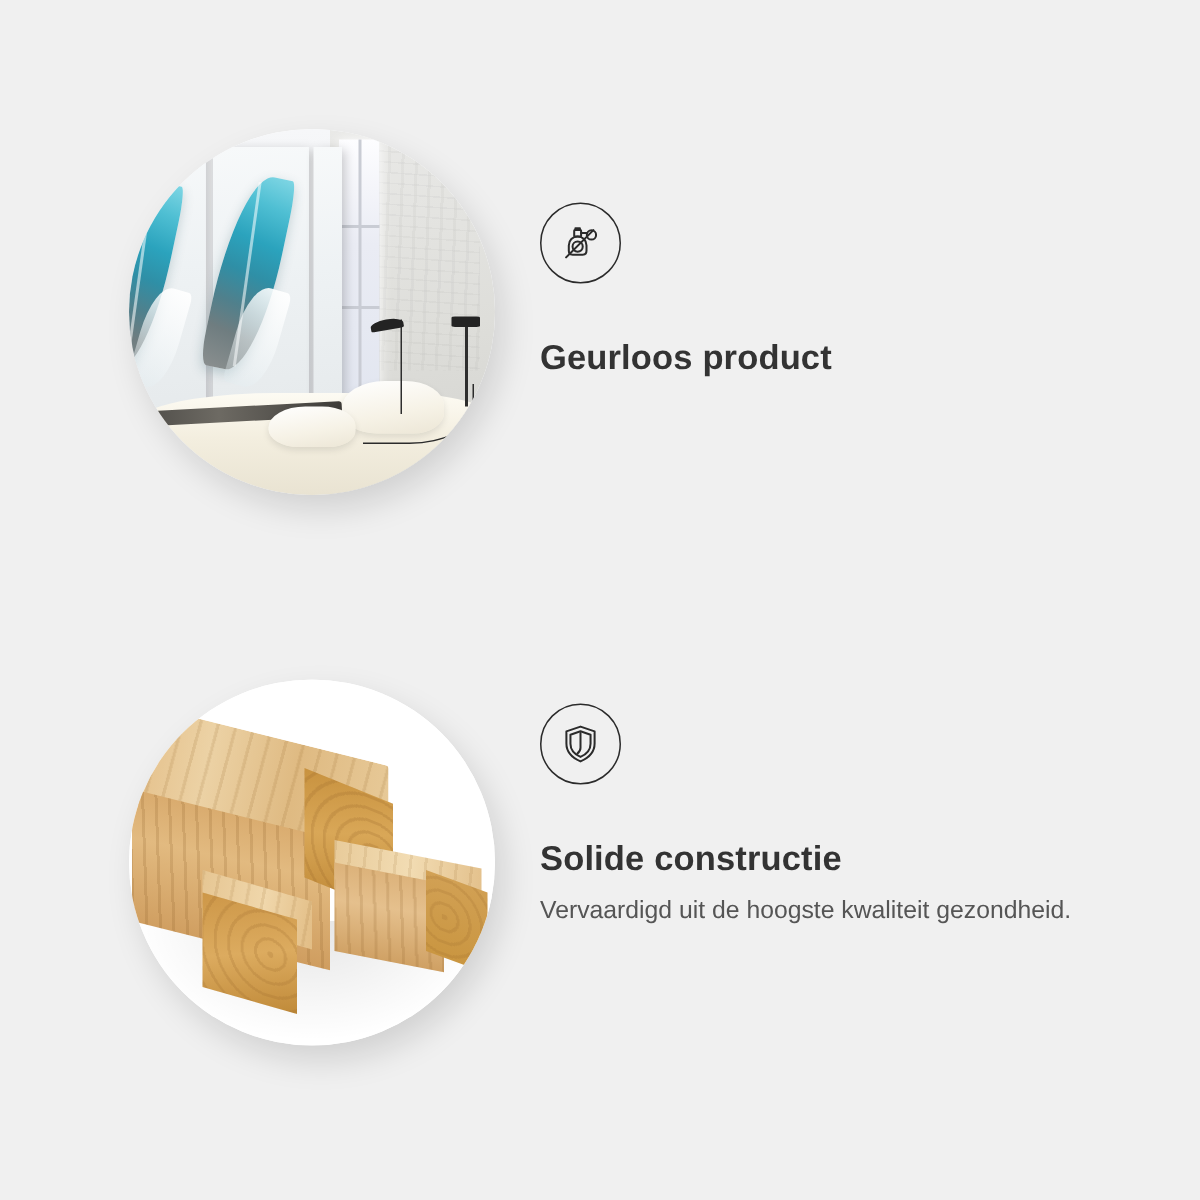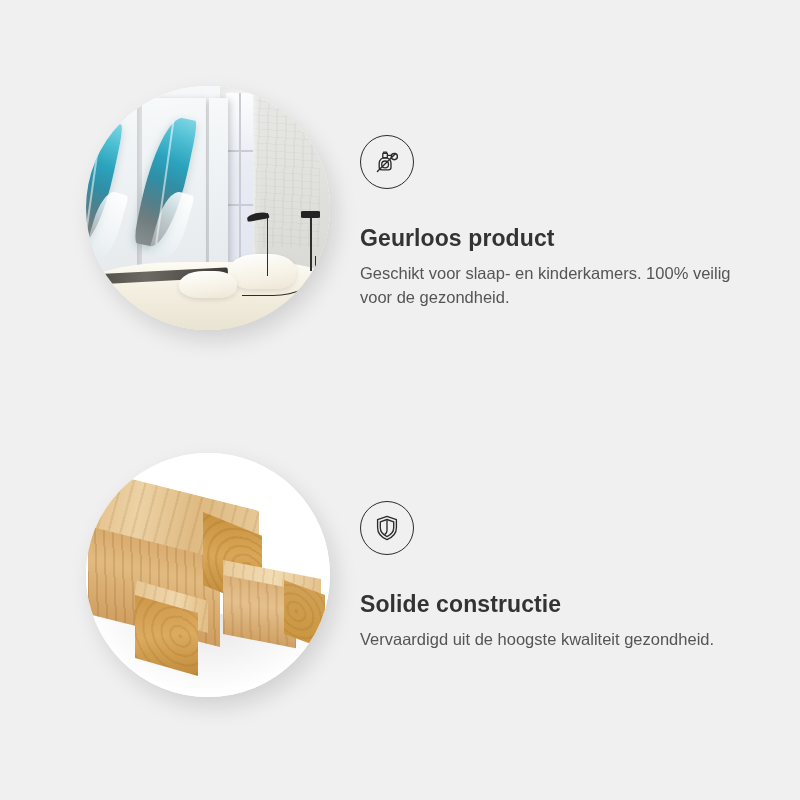--- a/index.html
+++ b/index.html
@@ -370,21 +370,21 @@
     font-weight: 400;
     color: #555555;
     line-height: 1.45;
     max-width: 390px;
   }
 
   .block-1 .content { top: 65px; }
   .block-1 .feature-title { margin-top: 36px; }
   .block-1 .feature-desc  { margin-top: 9px; }
 
-  .block-2 .content { top: 64px; }
+  .block-2 .content { top: 32px; }
   .block-2 .feature-title { margin-top: 36px; }
   .block-2 .feature-desc  { margin-top: 9px; }
 </style>
 </head>
 <body>
 
 <div class="page">
 
   <section class="feature block-1">
 
@@ -433,21 +433,20 @@
 
           <circle cx="24.3" cy="11.6" r="3.1"></circle>
 
           <circle cx="15.1" cy="19.4" r="3.4"></circle>
 
           <path d="M7.4 26.6L25.6 8.4"></path>
         </svg>
       </div>
 
       <h2 class="feature-title">Geurloos product</h2>
-      <p class="feature-desc">Geschikt voor slaap- en kinderkamers. 100% veilig voor de gezondheid.</p>
     </div>
   </section>
 
   <section class="feature block-2">
 
     <div class="photo-wrap">
       <div class="photo-circle">
         <div class="scene-wood">
           <div class="wood-floor-shadow"></div>
 

